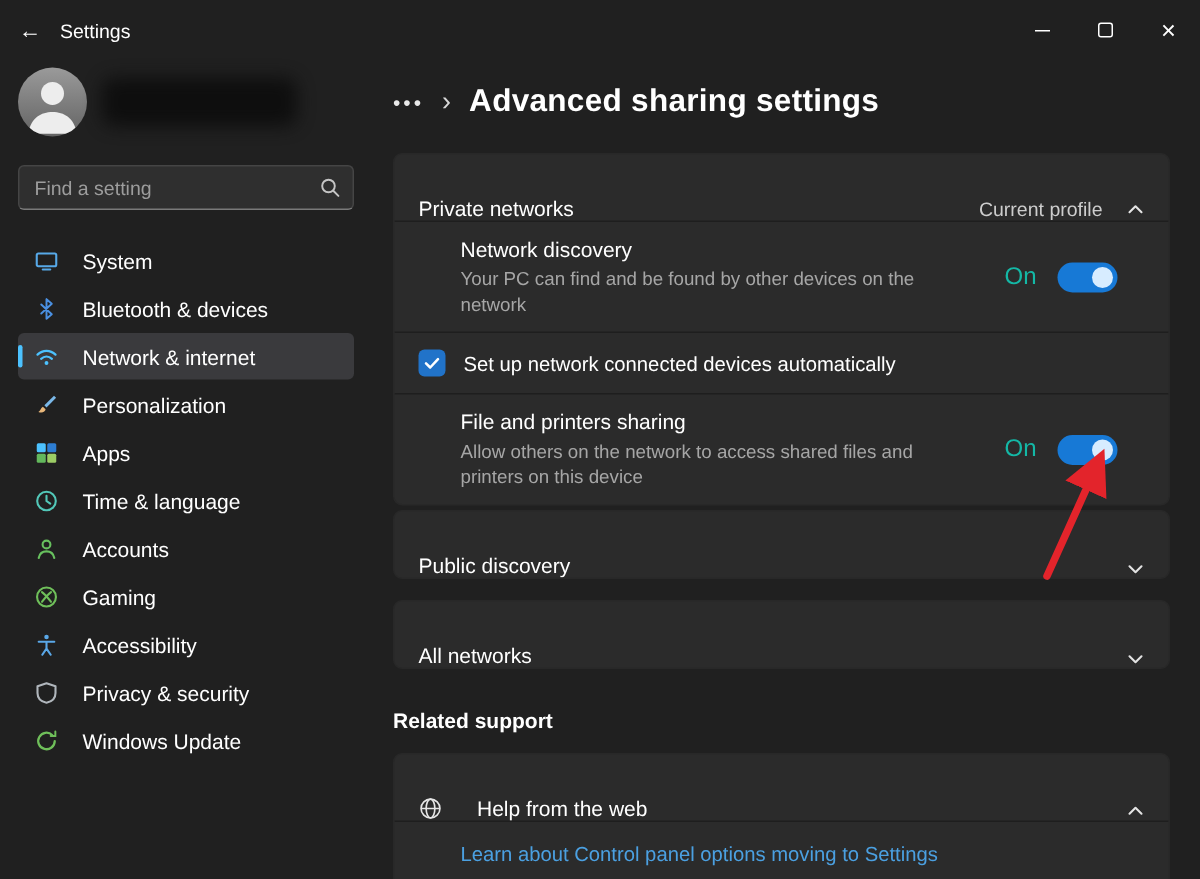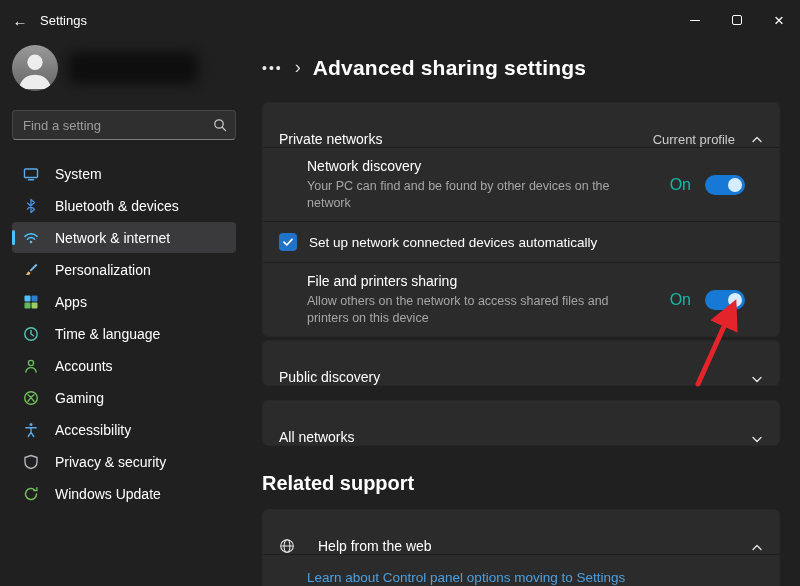--- a/index.html
+++ b/index.html
@@ -58,21 +58,21 @@
   .row-title { font-size:14px; line-height:19px; }
   .row-desc { font-size:12.5px; line-height:17px; color:#a6a6a6; max-width: 335px; margin-top:2px; }
   .row-right { margin-left:auto; display:flex; align-items:center; gap:14px; }
   .toggle-label { font-size:16px; color:#14b8a6; }
   .toggle { width:40px; height:20px; border-radius:10px; background:#1779d6; position:relative; cursor:pointer; flex:none; }
   .toggle .knob { position:absolute; top:3px; right:3px; width:14px; height:14px; border-radius:50%; background:#d7ecff; }
   .check-row { border-top:1px solid #1e1e1e; padding: 11px 16px; display:flex; align-items:center; }
   .checkbox { width:18px; height:18px; border-radius:4px; background:#2173c9; display:flex; align-items:center; justify-content:center; margin-right:12px; cursor:pointer; flex:none; }
   .check-label { font-size:13.5px; }
   .gap-sm { height:3px; } .gap-md { height:14px; }
-  h2.related { font-size:20px; font-weight:700; margin: 26px 0 14px; }
+  h2.related { font-size:14px; font-weight:700; margin: 26px 0 14px; }
   .help-header-left { display:flex; align-items:center; gap:23px; }
   .globe { width:16px; height:16px; display:flex; }
   .link-row { border-top:1px solid #1e1e1e; padding: 13px 16px 13px 44px; }
   .link { color:#4ba0e1; font-size:13.5px; cursor:pointer; }
   
   .anno { position:absolute; left:0; top:0; width:800px; height:586px; pointer-events:none; }
 </style>
 </head>
 <body>
 

